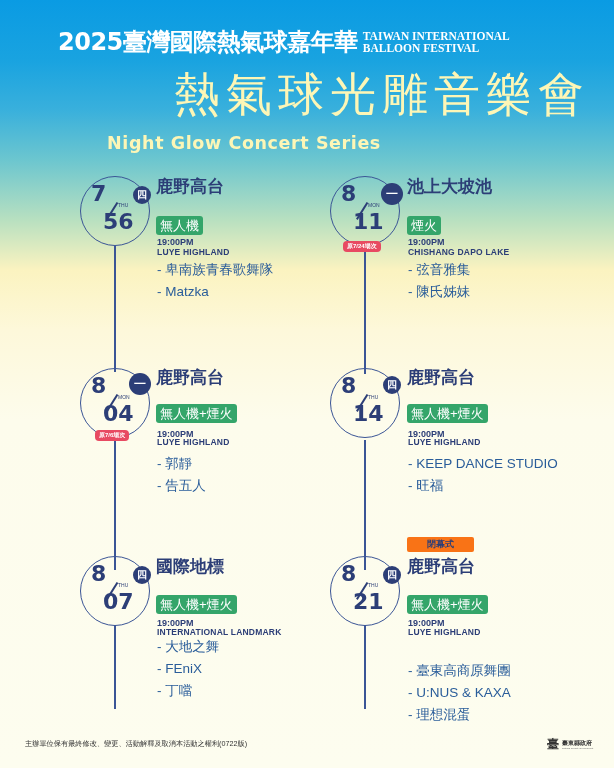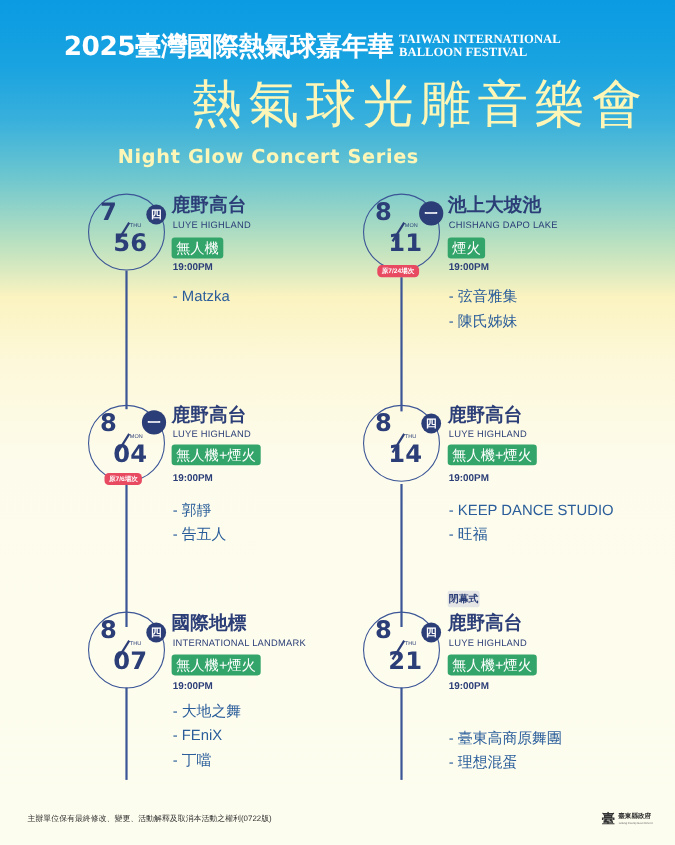--- a/index.html
+++ b/index.html
@@ -66,37 +66,38 @@
     .weekday-badge.big { width: 22px; height: 22px; font-size: 12px; }
     .note-badge {
       position: absolute; background: #e84a62; color: #ffffff; font-size: 6px;
       padding: 1px 4px; border-radius: 4px; white-space: nowrap; font-weight: bold;
     }
     .venue-zh {
       position: absolute; font-weight: 900; font-size: 17px; color: #2c3e77;
       font-family: "DejaVu Sans", sans-serif; white-space: nowrap; text-align: center;
     }
     .venue-en {
-      position: absolute; font-weight: normal; font-size: 8.5px; color: #2c3e77; white-space: nowrap;
+      position: absolute; font-weight: bold; font-size: 8.5px; color: #2c3e77; white-space: nowrap;
       letter-spacing: 0.2px;
+      margin-top: 48px;
     }
     .type-tag {
       position: absolute; background: #34a56a; color: #ffffff; font-size: 13px;
       padding: 1px 4px; border-radius: 3px; white-space: nowrap; line-height: 17px;
     }
     .time {
       position: absolute; font-weight: bold; font-size: 9px; color: #2c3e77; white-space: nowrap;
     }
     .performers { position: absolute; list-style: none; }
     .performers li {
       color: #2a5d9a; font-size: 13.5px; line-height: 22px; white-space: nowrap;
     }
     .closing-tag {
-      position: absolute; background: #e5e5e5; color: #2c3e77; font-size: 9px; font-weight: bold;
-      padding: 1px 1px; border-radius: 2px; white-space: nowrap;
+      position: absolute; background: #f97316; color: #2c3e77; font-size: 9px; font-weight: bold;
+      padding: 1px 20px; border-radius: 2px; white-space: nowrap;
     }
     .footer-note {
       position: absolute; left: 25px; top: 739px; font-size: 7.2px; color: #333333; white-space: nowrap;
     }
     .footer-logo {
       position: absolute; left: 547px; top: 736px; display: flex; align-items: center; gap: 3px;
     }
     .logo-mark { font-size: 12px; color: #333; font-weight: bold; }
     .logo-text { display: flex; flex-direction: column; line-height: 5px; }
     .logo-text .zh { font-size: 6px; color: #333; font-weight: bold; line-height: 7px; }
@@ -128,20 +129,21 @@
     <span class="date-slash"></span>
     <span class="date-dow">THU</span>
     <span class="date-day">56</span>
   </div>
   <div class="weekday-badge" style="left:133px; top:186px;">四</div>
   <div class="venue-zh" style="left:156px; top:175px;">鹿野高台</div>
   <div class="venue-en" style="left:157px; top:199px;">LUYE HIGHLAND</div>
   <div class="type-tag" style="left:156px; top:216px;">無人機</div>
   <div class="time" style="left:157px; top:237px;">19:00PM</div>
   <ul class="performers" style="left:157px; top:259px;">
+    <li>- 卑南族青春歌舞隊</li>
     <li>- Matzka</li>
   </ul>
 </div>
 
 <div class="event" style="left:0; top:0;">
   <div class="date-circle" style="left:330px; top:176px;">
     <span class="date-month">8</span>
     <span class="date-slash"></span>
     <span class="date-dow">MON</span>
     <span class="date-day">11</span>
@@ -222,20 +224,21 @@
     <span class="date-day">21</span>
   </div>
   <div class="weekday-badge" style="left:383px; top:566px;">四</div>
   <div class="closing-tag" style="left:407px; top:537px;">閉幕式</div>
   <div class="venue-zh" style="left:407px; top:555px;">鹿野高台</div>
   <div class="venue-en" style="left:408px; top:579px;">LUYE HIGHLAND</div>
   <div class="type-tag" style="left:407px; top:595px;">無人機+煙火</div>
   <div class="time" style="left:408px; top:618px;">19:00PM</div>
   <ul class="performers" style="left:408px; top:660px;">
     <li>- 臺東高商原舞團</li>
+    <li>- U:NUS &amp; KAXA</li>
     <li>- 理想混蛋</li>
   </ul>
 </div>
 
 <div class="footer-note">主辦單位保有最終修改、變更、活動解釋及取消本活動之權利(0722版)</div>
 <div class="footer-logo">
   <span class="logo-mark">臺</span>
   <span class="logo-text">
     <span class="zh">臺東縣政府</span>
     <span class="en">Taitung County Government</span>

